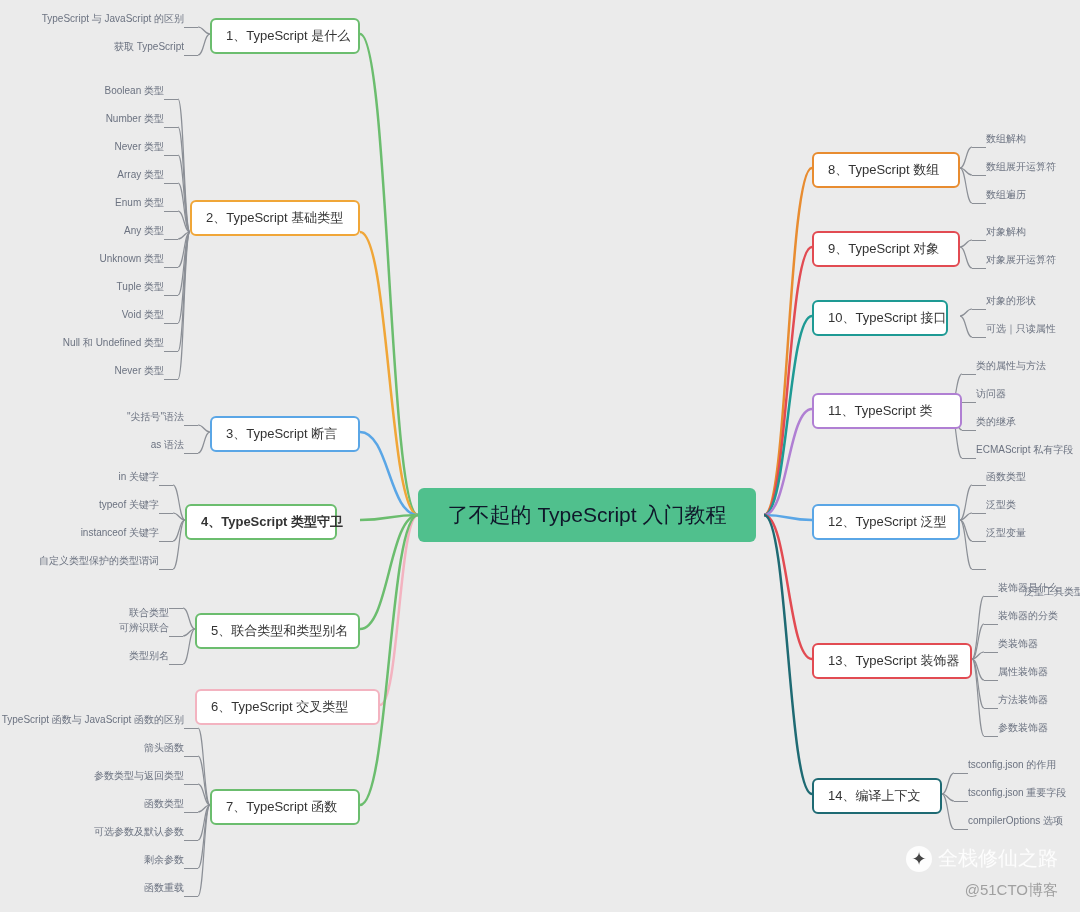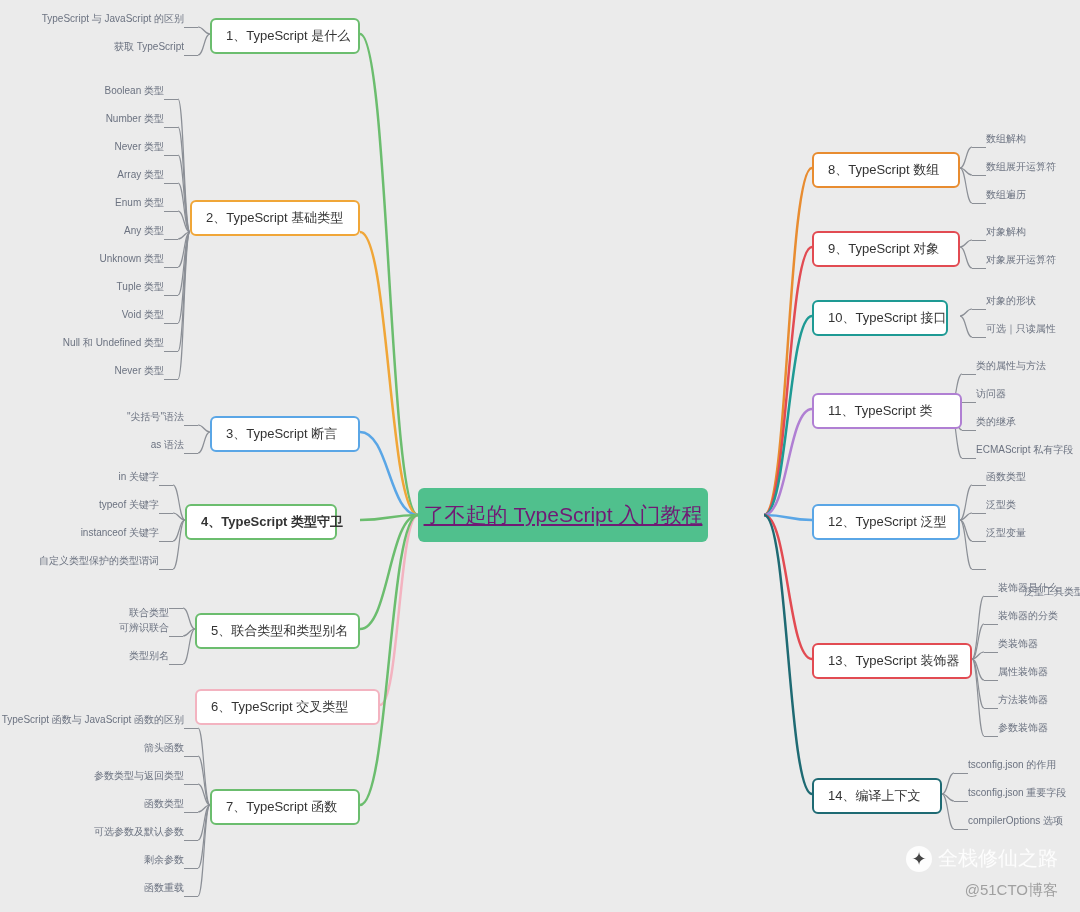--- a/index.html
+++ b/index.html
@@ -13,27 +13,26 @@
   }
   svg.connections {
     position: absolute;
     top: 0; left: 0;
     width: 1080px; height: 912px;
     pointer-events: none;
   }
   .center-node {
     position: absolute;
     left: 418px; top: 488px;
-    width: 290px; height: 54px;
+    width: 338px; height: 54px;
     background: #50c08d;
-    color: #701a75;
+    color: #0f172a;
     font-size: 21px;
     display: flex; align-items: center; justify-content: center;
     border-radius: 6px;
-    text-decoration: underline;
   }
   .topic {
     position: absolute;
     background: #fff;
     border: 2px solid;
     border-radius: 6px;
     padding: 7px 14px;
     font-size: 13px;
     color: #333;
     white-space: nowrap;

